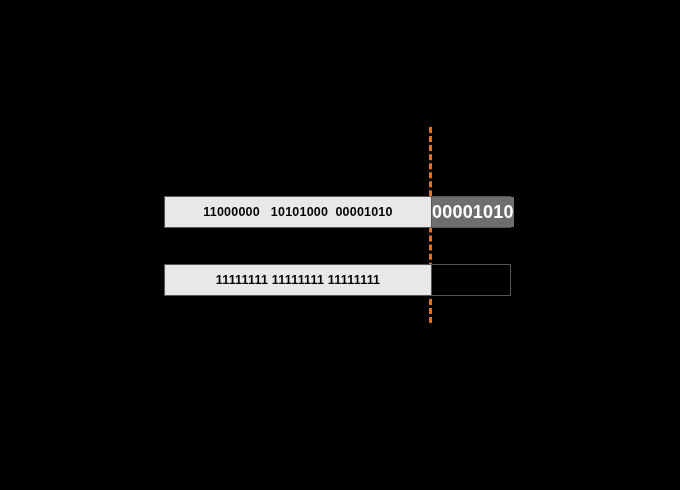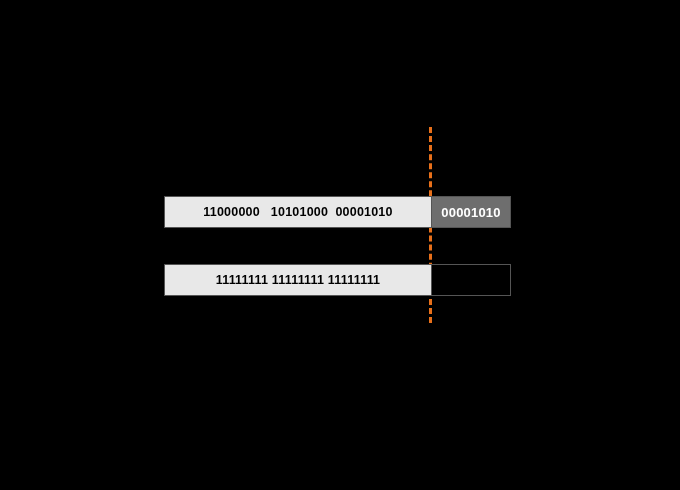--- a/index.html
+++ b/index.html
@@ -51,21 +51,21 @@
     border-right: 1px solid #555555;
     box-sizing: border-box;
   }
   .seg-host {
     background: #6e6e6e;
     color: #ffffff;
     flex: 1 1 auto;
     display: flex;
     align-items: center;
     justify-content: center;
-    font-size: 13px;
+    font-size: 18px;
     font-weight: bold;
     letter-spacing: 0.2px;
     white-space: pre;
     box-sizing: border-box;
   }
 </style>
 </head>
 <body>
 
 <div class="canvas">

